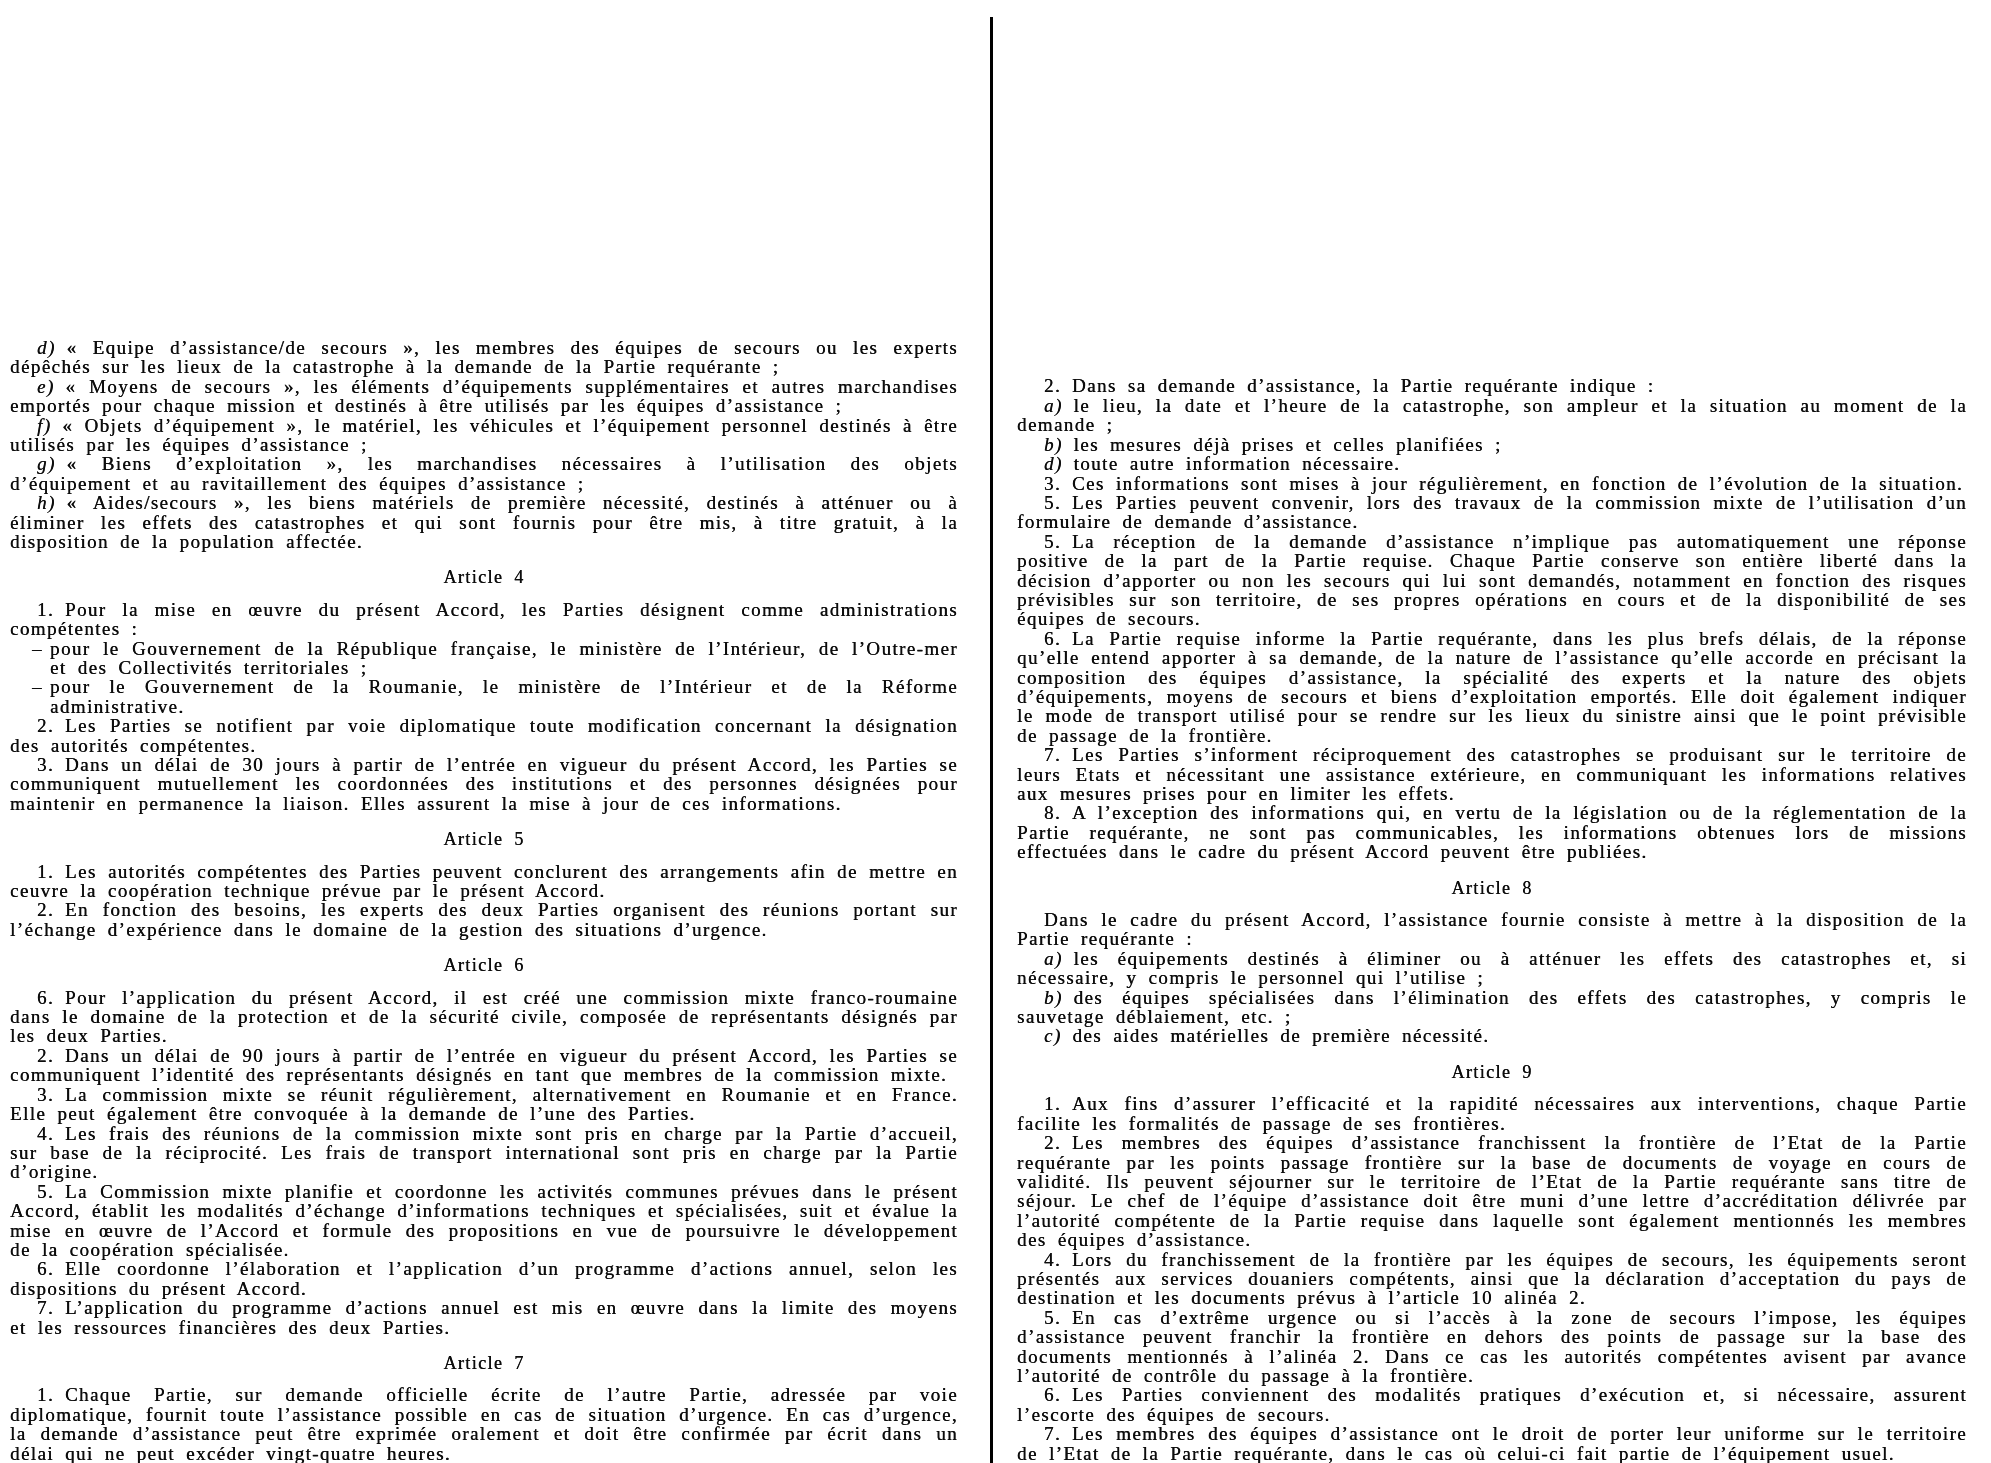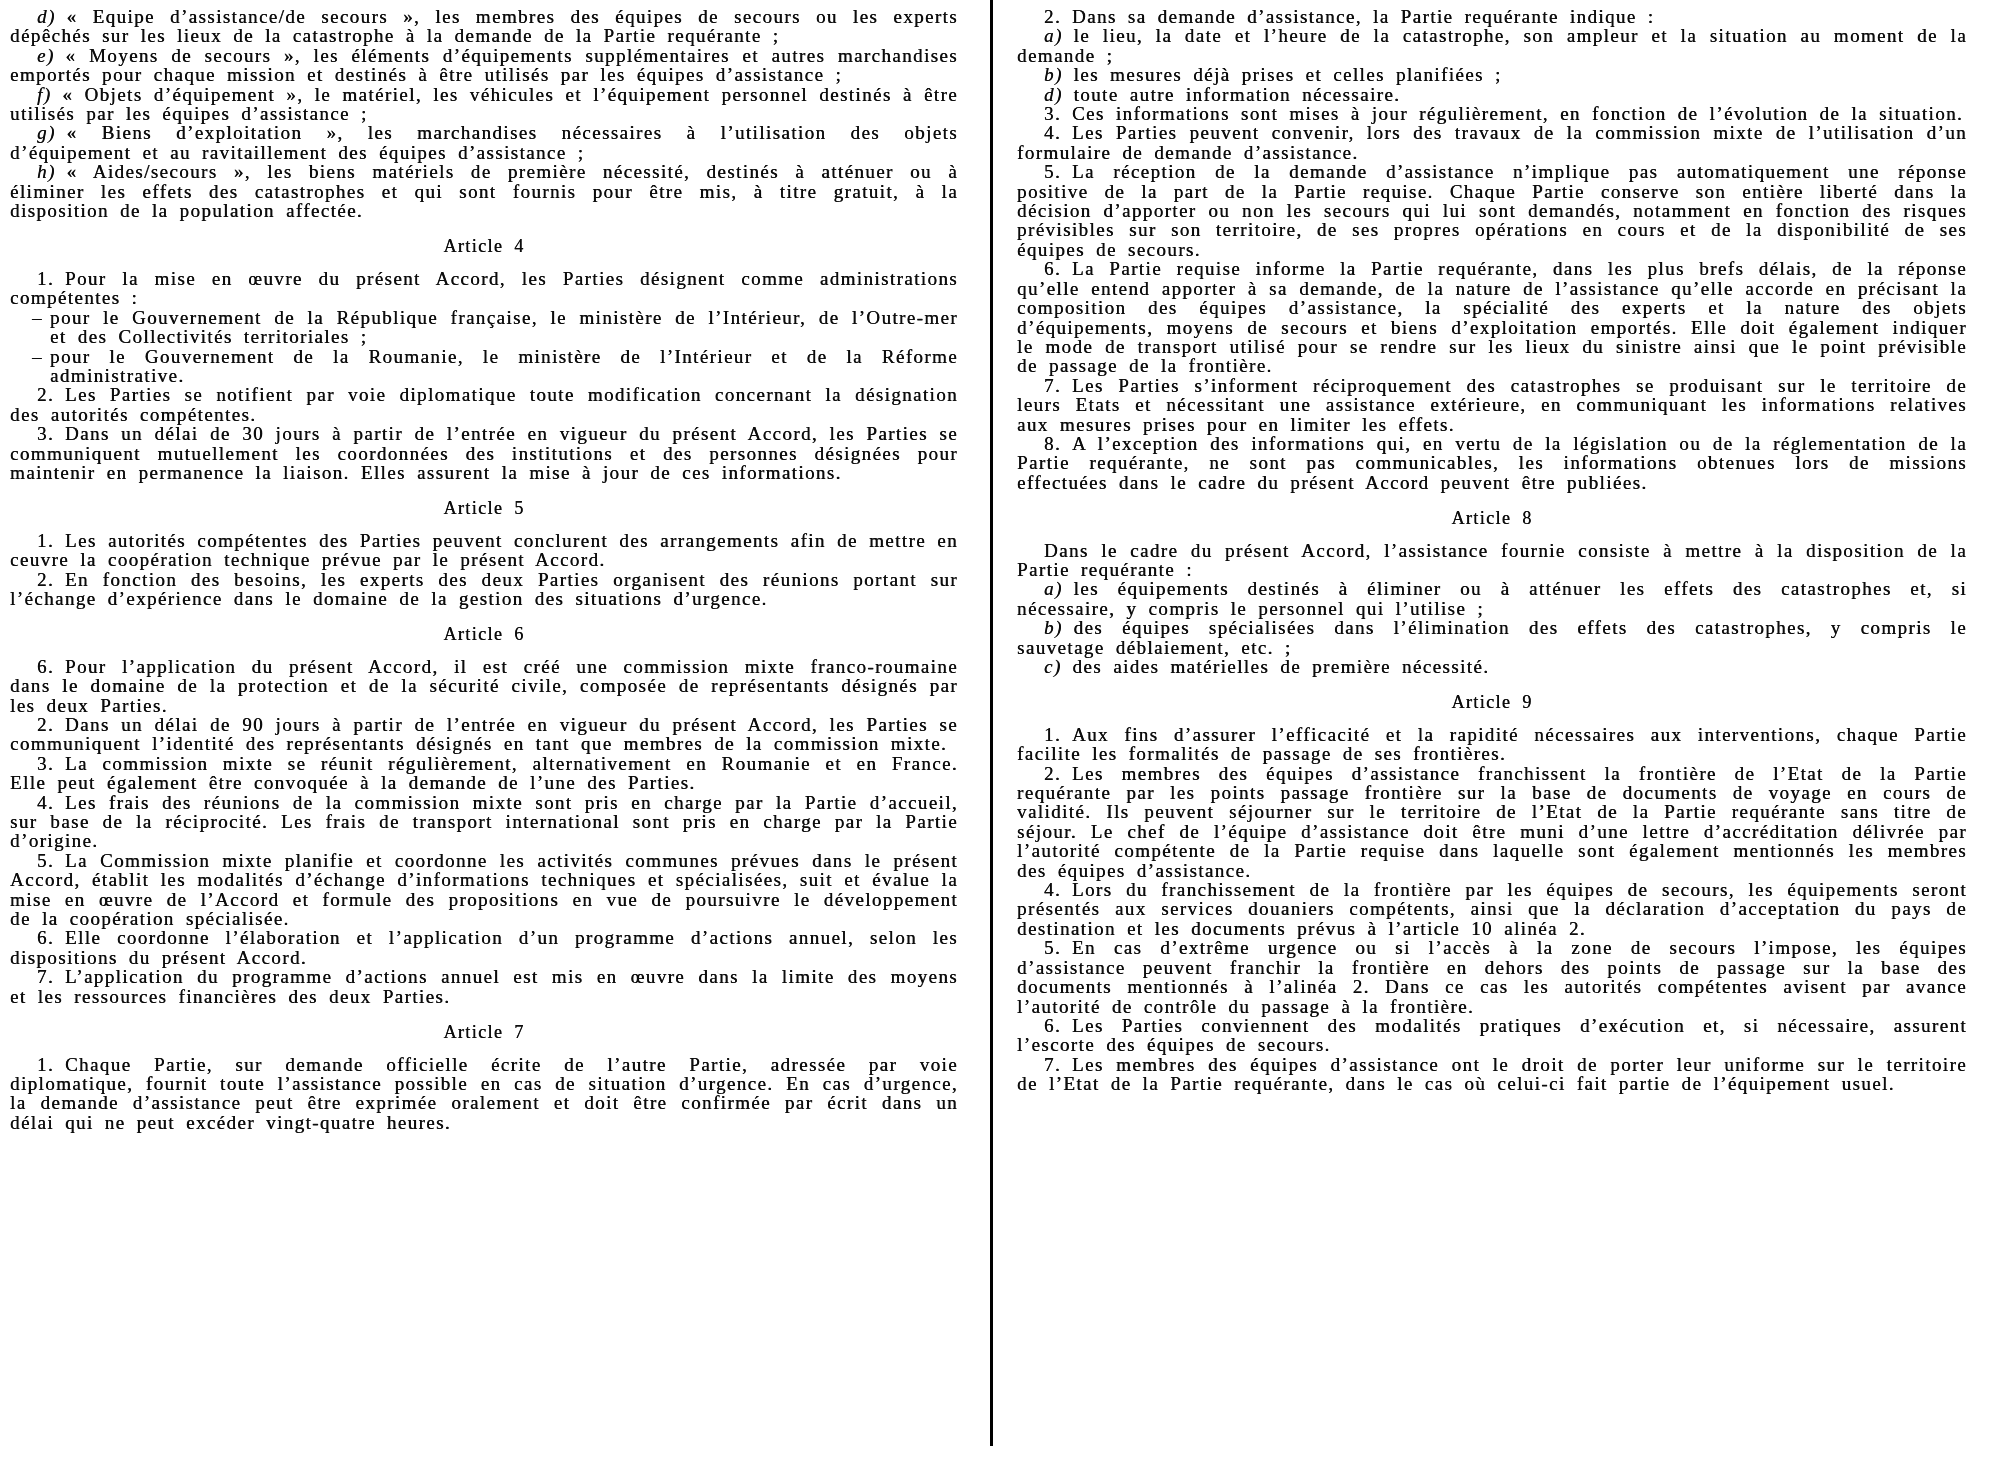--- a/index.html
+++ b/index.html
@@ -12,20 +12,21 @@
     font-family: "Liberation Serif", "DejaVu Serif", serif;
     color: #0d0d0d;
   }
   .page {
     position: relative;
     width: 1991px;
     height: 1463px;
     display: flex;
     overflow: hidden;
     background: #ffffff;
+    align-items: flex-end;
   }
   .column {
     font-size: 19px;
     line-height: 19.4px;
     text-align: justify;
     letter-spacing: 1.4px;
     word-spacing: 5px;
     text-shadow: 0.35px 0 0 currentColor;
   }
   .col-left {
@@ -95,21 +96,21 @@
       <h2 class="article-heading">Article 7</h2>
       <p class="para">1. Chaque Partie, sur demande officielle écrite de l’autre Partie, adressée par voie diplomatique, fournit toute l’assistance possible en cas de situation d’urgence. En cas d’urgence, la demande d’assistance peut être exprimée oralement et doit être confirmée par écrit dans un délai qui ne peut excéder vingt-quatre heures.</p>
     </div>
   <div class="divider"></div>
   <div class="column col-right">
       <p class="para">2. Dans sa demande d’assistance, la Partie requérante indique :</p>
       <p class="para"><em class="marker">a)</em> le lieu, la date et l’heure de la catastrophe, son ampleur et la situation au moment de la demande ;</p>
       <p class="para"><em class="marker">b)</em> les mesures déjà prises et celles planifiées ;</p>
       <p class="para"><em class="marker">d)</em> toute autre information nécessaire.</p>
       <p class="para">3. Ces informations sont mises à jour régulièrement, en fonction de l’évolution de la situation.</p>
-      <p class="para">4. Les Parties peuvent convenir, lors des travaux de la commission mixte de l’utilisation d’un formulaire de demande d’assistance.</p>
+      <p class="para">5. Les Parties peuvent convenir, lors des travaux de la commission mixte de l’utilisation d’un formulaire de demande d’assistance.</p>
       <p class="para">5. La réception de la demande d’assistance n’implique pas automatiquement une réponse positive de la part de la Partie requise. Chaque Partie conserve son entière liberté dans la décision d’apporter ou non les secours qui lui sont demandés, notamment en fonction des risques prévisibles sur son territoire, de ses propres opérations en cours et de la disponibilité de ses équipes de secours.</p>
       <p class="para">6. La Partie requise informe la Partie requérante, dans les plus brefs délais, de la réponse qu’elle entend apporter à sa demande, de la nature de l’assistance qu’elle accorde en précisant la composition des équipes d’assistance, la spécialité des experts et la nature des objets d’équipements, moyens de secours et biens d’exploitation emportés. Elle doit également indiquer le mode de transport utilisé pour se rendre sur les lieux du sinistre ainsi que le point prévisible de passage de la frontière.</p>
       <p class="para">7. Les Parties s’informent réciproquement des catastrophes se produisant sur le territoire de leurs Etats et nécessitant une assistance extérieure, en communiquant les informations relatives aux mesures prises pour en limiter les effets.</p>
       <p class="para">8. A l’exception des informations qui, en vertu de la législation ou de la réglementation de la Partie requérante, ne sont pas communicables, les informations obtenues lors de missions effectuées dans le cadre du présent Accord peuvent être publiées.</p>
       <h2 class="article-heading">Article 8</h2>
       <p class="para">Dans le cadre du présent Accord, l’assistance fournie consiste à mettre à la disposition de la Partie requérante :</p>
       <p class="para"><em class="marker">a)</em> les équipements destinés à éliminer ou à atténuer les effets des catastrophes et, si nécessaire, y compris le personnel qui l’utilise ;</p>
       <p class="para"><em class="marker">b)</em> des équipes spécialisées dans l’élimination des effets des catastrophes, y compris le sauvetage déblaiement, etc. ;</p>
       <p class="para"><em class="marker">c)</em> des aides matérielles de première nécessité.</p>
       <h2 class="article-heading">Article 9</h2>

